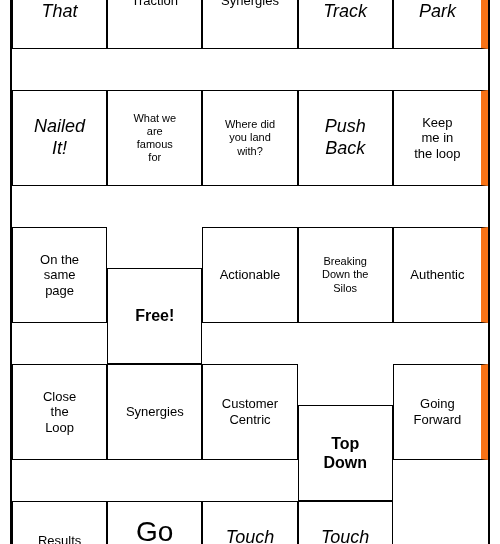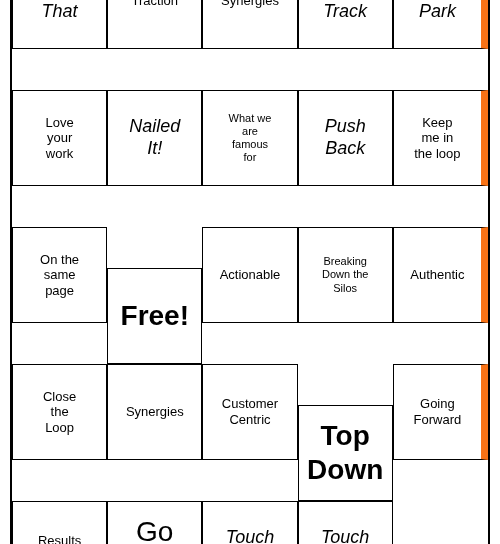--- a/index.html
+++ b/index.html
@@ -64,21 +64,21 @@
       border-right: 7px solid #f97316;
     }
 
     .bingo-cell.large-text {
       font-size: 18px;
       font-weight: normal;
       font-style: italic;
     }
 
     .bingo-cell.xl-text {
-      font-size: 28px;
+      font-size: 16px;
       font-weight: bold;
       margin-top: 41px;
     }
 
     .bingo-cell.xxl-text {
       font-size: 28px;
       font-weight: normal;
     }
 
     .bingo-cell.small-text {
@@ -97,23 +97,23 @@
     <div class="bingo-header-cell">O</div>
   </div>
   <div class="bingo-grid">
 
     <div class="bingo-cell large-text">Flag<br>That</div>
     <div class="bingo-cell">Traction</div>
     <div class="bingo-cell">Synergies</div>
     <div class="bingo-cell large-text">Fast<br>Track</div>
     <div class="bingo-cell large-text">Ball<br>Park</div>
 
-    <div class="bingo-cell">Love<br>your<br>work</div>
     <div class="bingo-cell large-text">Nailed<br>It!</div>
     <div class="bingo-cell small-text">What we<br>are<br>famous<br>for</div>
+    <div class="bingo-cell small-text">Where did<br>you land<br>with?</div>
     <div class="bingo-cell large-text">Push<br>Back</div>
 
     <div class="bingo-cell">Keep<br>me in<br>the loop</div>
     <div class="bingo-cell">On the<br>same<br>page</div>
     <div class="bingo-cell xl-text">Free!</div>
     <div class="bingo-cell">Actionable</div>
     <div class="bingo-cell small-text">Breaking<br>Down the<br>Silos</div>
 
     <div class="bingo-cell">Authentic</div>
     <div class="bingo-cell">Close<br>the<br>Loop</div>

